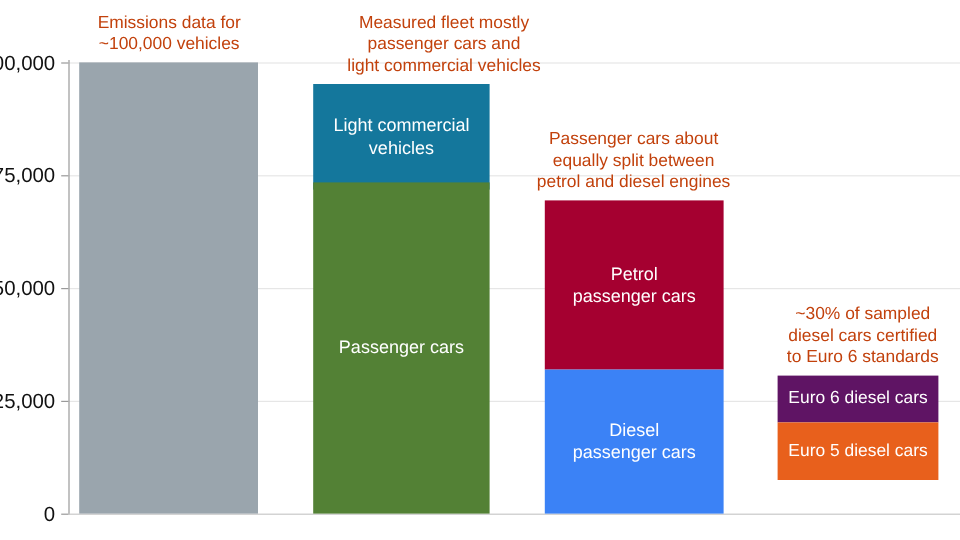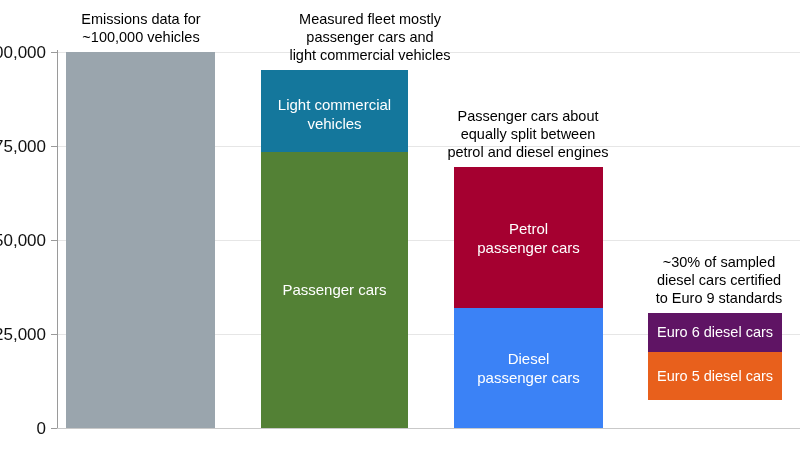--- a/index.html
+++ b/index.html
@@ -92,21 +92,21 @@
     font-size: 14.5px;
     line-height: 18px;
   }
 
   
   .annotation {
     position: absolute;
     text-align: center;
     font-size: 14.5px;
     line-height: 18px;
-    color: #000000;
+    color: #c2410c;
     white-space: pre-line;
   }
 </style>
 </head>
 <body>
 
 <div id="chart-root">
 
   <div id="grid-layer">
       <div class="tick-mark" style="top: 428px;"></div>
@@ -166,16 +166,16 @@
       <div class="annotation" style="left: 62px; width: 158px; bottom: 404px;">Emissions data for
 ~100,000 vehicles</div>
       <div class="annotation" style="left: 252px; width: 166px; bottom: 386px; margin-left: 35px;">Measured fleet mostly
 passenger cars and
 light commercial vehicles</div>
       <div class="annotation" style="left: 444px; width: 168px; bottom: 289px;">Passenger cars about
 equally split between
 petrol and diesel engines</div>
       <div class="annotation" style="left: 639px; width: 160px; bottom: 143px;">~30% of sampled
 diesel cars certified
-to Euro 9 standards</div>
+to Euro 6 standards</div>
     </div>
 
 </div>
 
 </body></html>

